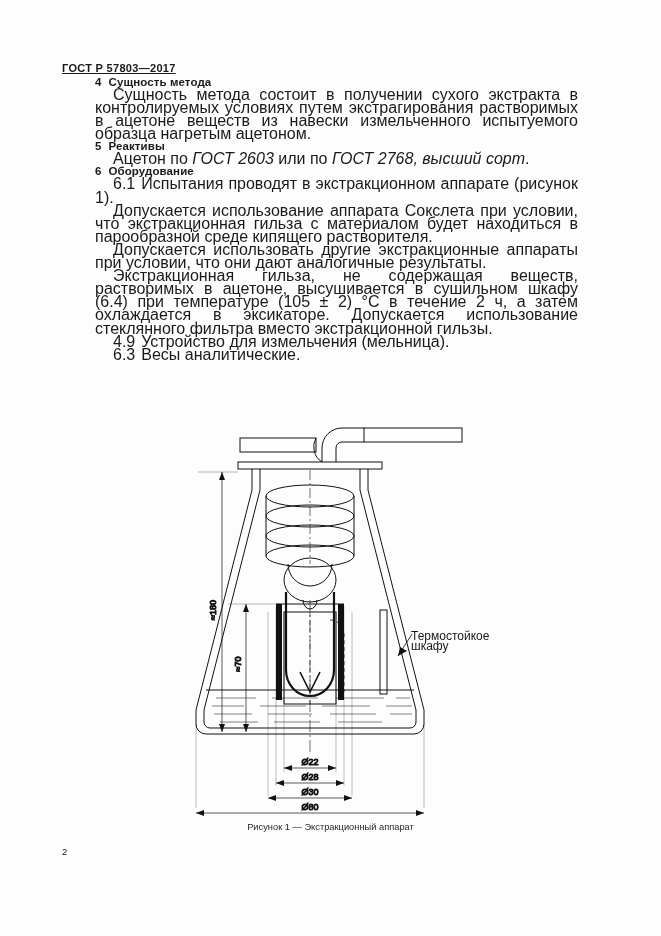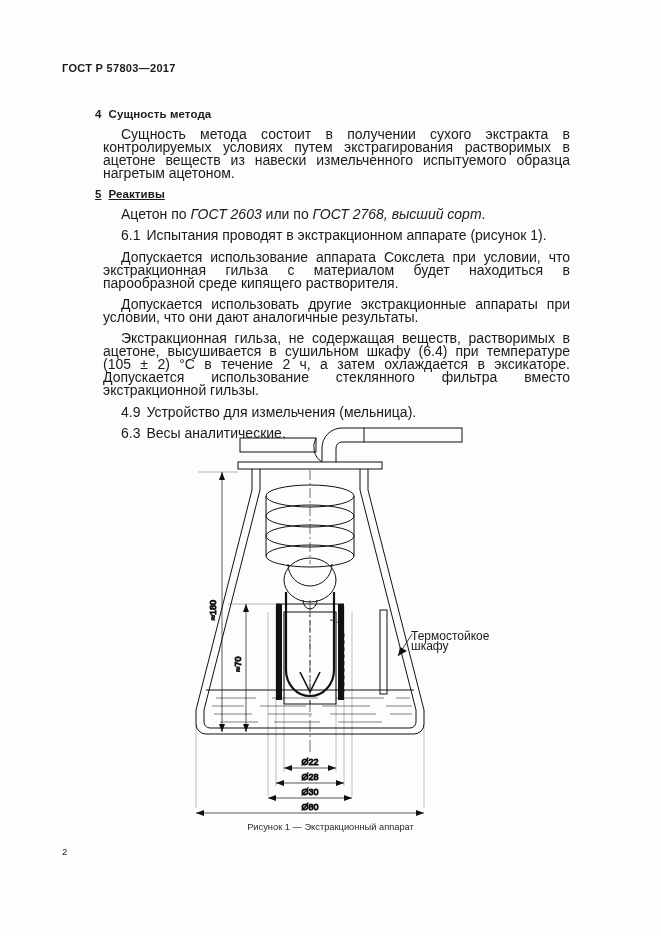--- a/index.html
+++ b/index.html
@@ -16,46 +16,47 @@
     color: #1a1a1a;
     overflow: hidden;
   }
   .page-header {
     position: absolute;
     left: 62px;
     top: 62px;
     font-size: 11px;
     font-weight: bold;
     letter-spacing: 0.3px;
+    text-decoration: underline;
   }
   .content {
     position: absolute;
     left: 95px;
-    top: 108px;
+    top: 76px;
     width: 483px;
   }
   h2.sect {
     font-size: 11.5px;
     font-weight: bold;
     margin: 0;
     letter-spacing: 0.1px;
   }
   .sect-num {
     margin-right: 7px;
   }
   p.body {
-    font-size: 14px;
+    font-size: 16px;
     line-height: 13.1px;
-    margin: 8px;
+    margin: 0;
     text-align: justify;
     text-justify: inter-word;
     hyphens: manual;
   }
   .ind { text-indent: 18px; }
-  .gap-before-head { margin-top: 17px; text-decoration: underline; }
+  .gap-before-head { margin-top: 17px; }
   .gap-after-head  { margin-top: 11px; }
   .gap-para        { margin-top: 0px; }
   .ital { font-style: italic; }
   .numlead { margin-right: 6px; }
 
   
   .figure-wrap {
     position: absolute;
     left: 0;
     top: 424px;
@@ -104,20 +105,23 @@
     <h2 class="sect">
       <span class="sect-num">4</span><span>Сущность метода</span>
     </h2>
     <p class="body ind gap-after-head">Сущность метода состоит в получении сухого экстракта в контролируемых условиях путем экстра­гирования растворимых в ацетоне веществ из навески измельченного испытуемого образца нагретым ацетоном.</p>
 
     <h2 class="sect gap-before-head">
       <span class="sect-num">5</span><span>Реактивы</span>
     </h2>
     <p class="body ind gap-after-head"><span>Ацетон по </span><span class="ital">ГОСТ 2603</span><span> или по </span><span class="ital">ГОСТ 2768, высший сорт</span><span>.</span></p>
 
+    <h2 class="sect gap-before-head">
+      <span class="sect-num">6</span><span>Оборудование</span>
+    </h2>
 
     <p class="body ind gap-after-head"><span class="numlead">6.1</span><span>Испытания проводят в экстракционном аппарате (рисунок 1).</span></p>
 
     <p class="body ind gap-para">Допускается использование аппарата Сокслета при условии, что экстракционная гильза с матери­алом будет находиться в парообразной среде кипящего растворителя.</p>
 
     <p class="body ind gap-para">Допускается использовать другие экстракционные аппараты при условии, что они дают аналогич­ные результаты.</p>
 
     <p class="body ind gap-para">Экстракционная гильза, не содержащая веществ, растворимых в ацетоне, высушивается в сушильном шкафу (6.4) при температуре (105 ± 2) °С в течение 2 ч, а затем охлаждается в эксикаторе. Допускается использование стеклянного фильтра вместо экстракционной гильзы.</p>
 
     <p class="body ind gap-para"><span class="numlead">4.9</span><span>Устройство для измельчения (мельница).</span></p>

